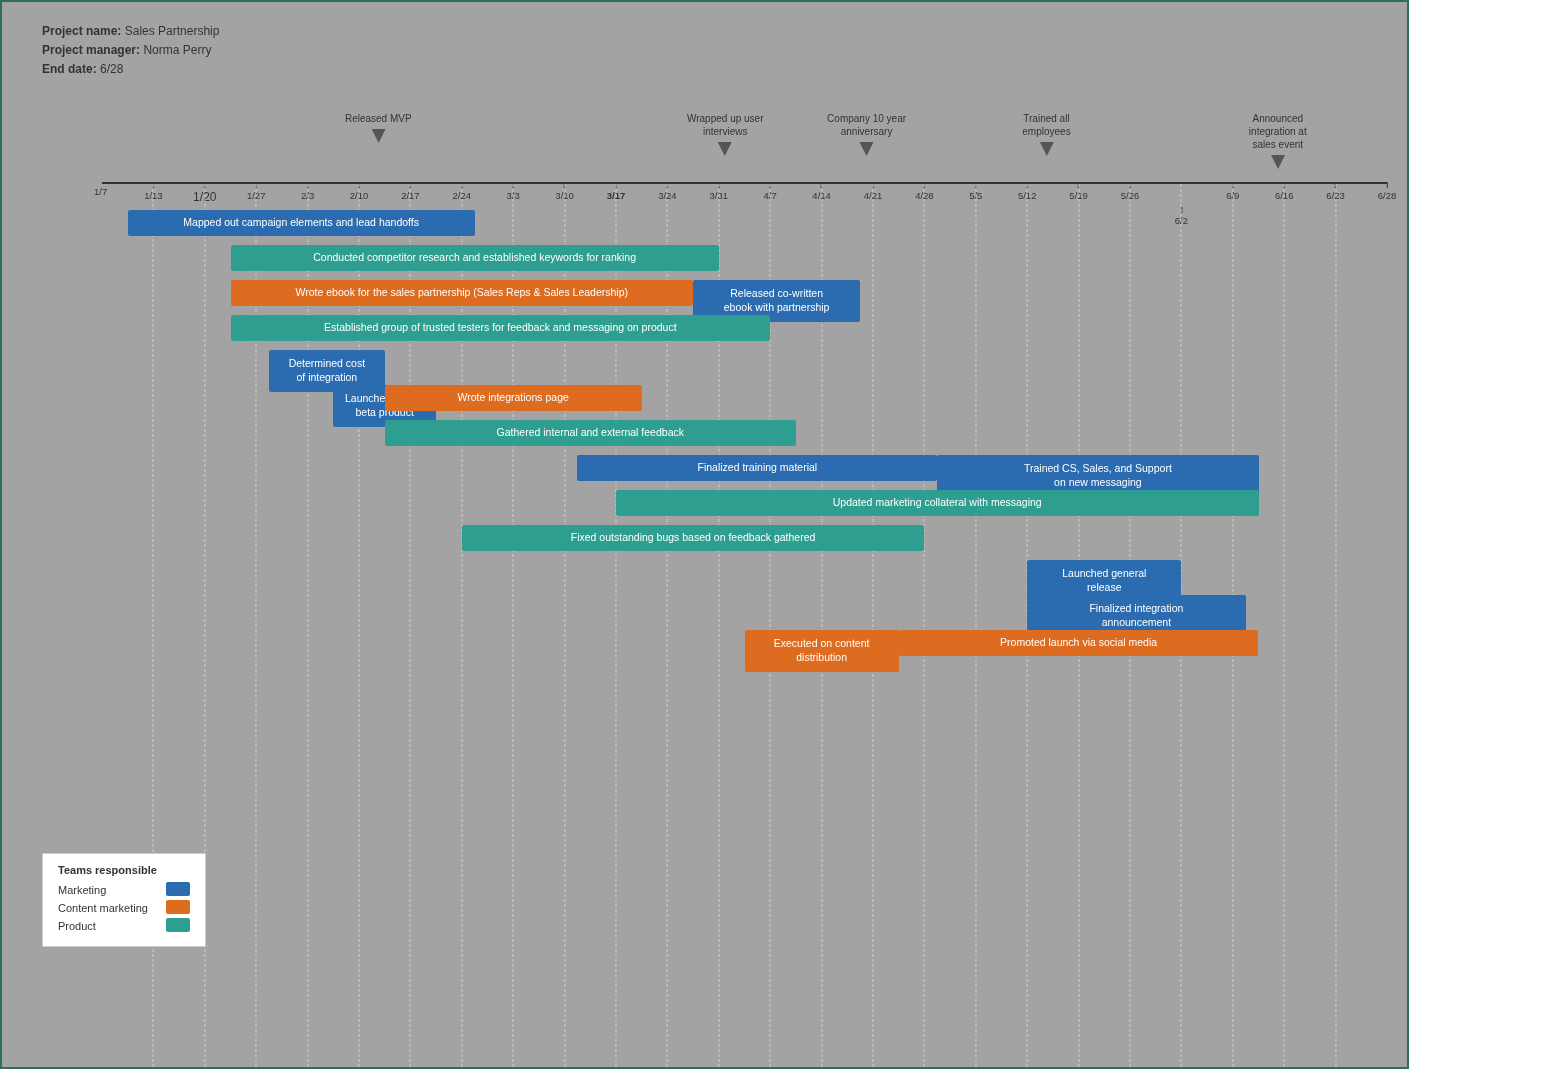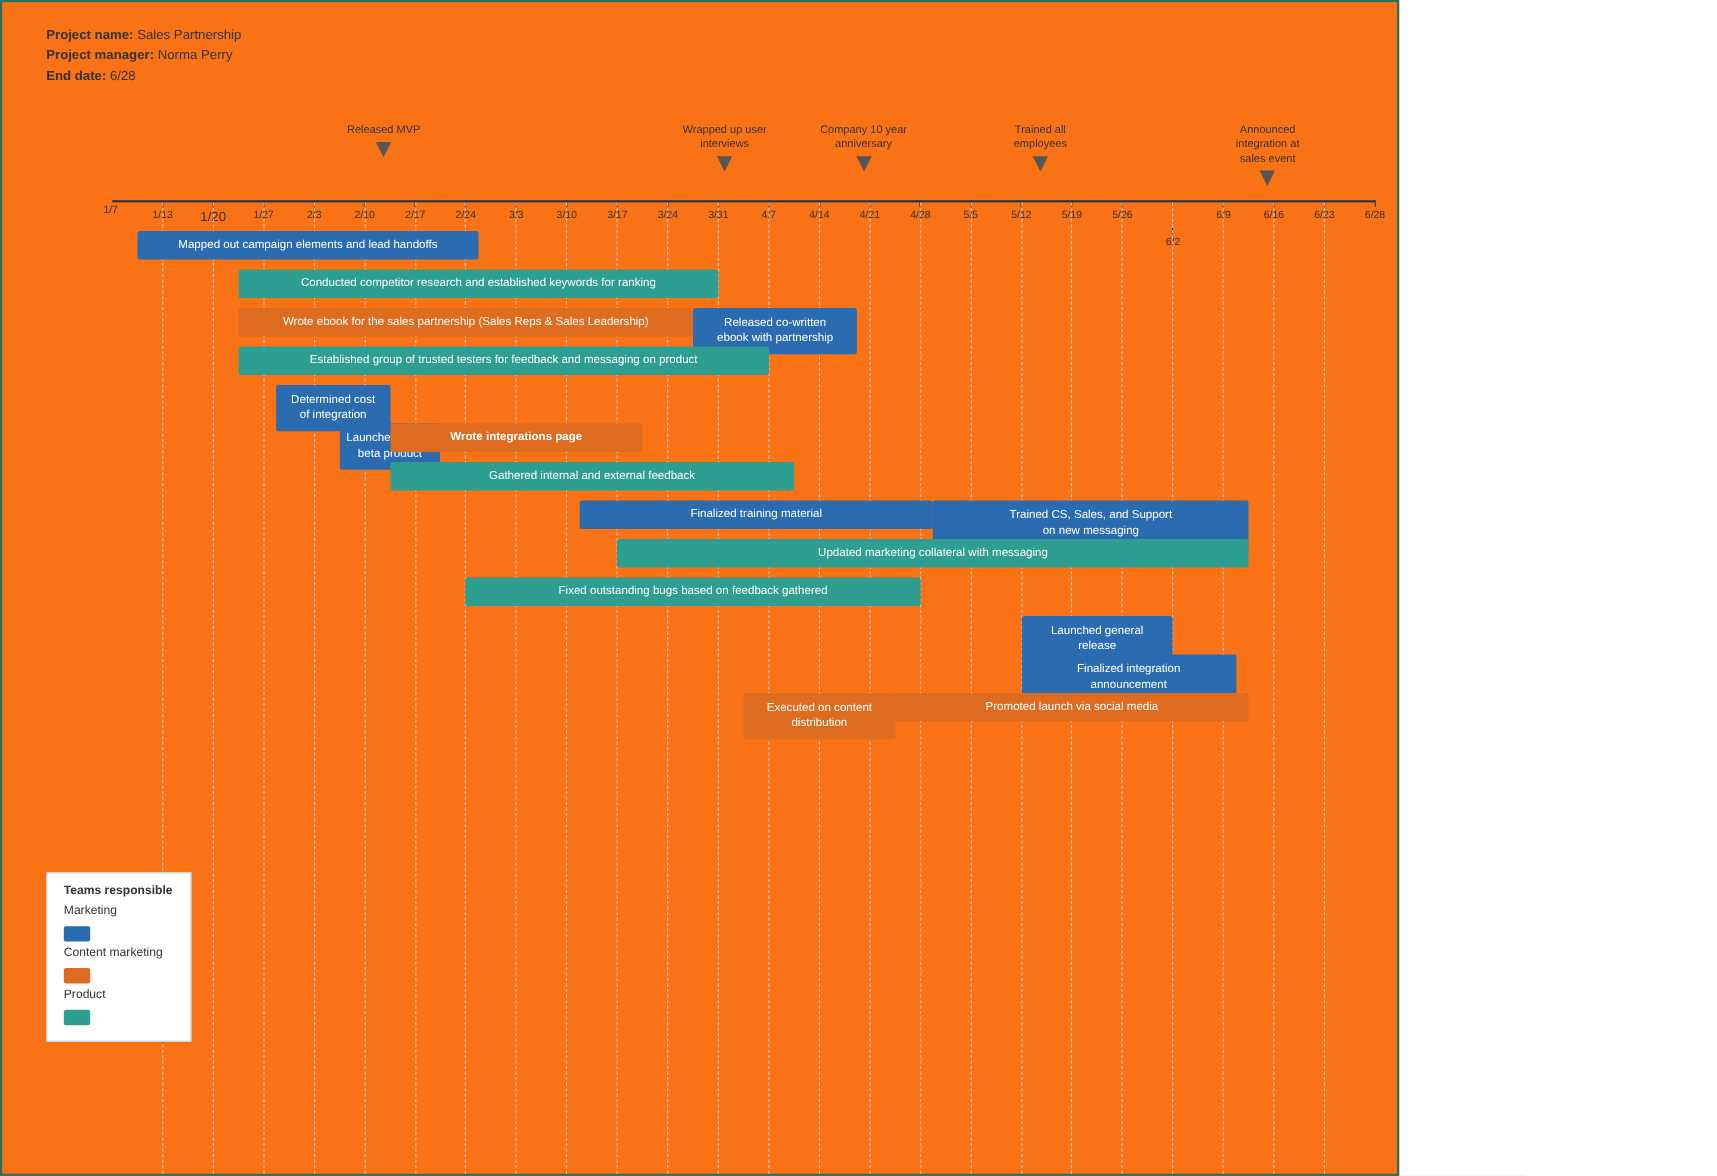--- a/index.html
+++ b/index.html
@@ -7,23 +7,23 @@
       background: #fff;
       font-family: Arial, sans-serif;
       font-size: 11px;
       color: #333;
       width: 1561px;
       height: 1069px;
       overflow: hidden;
       position: relative;
     }
     .page {
-      width: 1272px;
+      width: 1409px;
       height: 1069px;
-      background: #f97316;
+      background: #a3a3a3;
       border: 2px solid #2d6e5e;
       position: relative;
       padding: 20px;
     }
     .project-info {
       position: absolute;
       top: 20px;
       left: 40px;
       line-height: 1.6;
       font-size: 12px;
@@ -36,24 +36,23 @@
       left: 40px;
       bottom: 120px;
       border: 1px solid #ccc;
       padding: 10px 15px;
       background: #fff;
       font-size: 11px;
     }
     .legend-title { font-weight: bold; margin-bottom: 6px; }
     .legend-item {
       display: flex;
-      align-items: flex-start;
+      align-items: flex-end;
       margin-bottom: 4px;
       gap: 8px;
-      flex-direction: column;
     }
     .legend-color {
       width: 24px;
       height: 14px;
       border-radius: 2px;
     }
   </style>
 </head>
 <body>
 
@@ -115,21 +114,21 @@
       <div style="position: absolute; top: 80px; left: calc(32%); transform: translateX(-50%); text-align: center; font-size: 9.5px; color: rgb(51, 51, 51);">
         <div style="width: 1px; height: 6px; background: rgb(51, 51, 51); margin: 0px auto 2px;"></div>
         <div>3/3</div>
       </div>
       <div style="position: absolute; top: 82px; left: 32%; transform: translateX(-50%); width: 1px; bottom: -200px; border-left: 1px dashed rgb(204, 204, 204);"></div>
       <div style="position: absolute; top: 80px; left: calc(36%); transform: translateX(-50%); text-align: center; font-size: 9.5px; color: rgb(51, 51, 51);">
         <div style="width: 1px; height: 6px; background: rgb(51, 51, 51); margin: 0px auto 2px;"></div>
         <div>3/10</div>
       </div>
       <div style="position: absolute; top: 82px; left: 36%; transform: translateX(-50%); width: 1px; bottom: -200px; border-left: 1px dashed rgb(204, 204, 204);"></div>
-      <div style="position: absolute; top: 80px; left: calc(40%); transform: translateX(-50%); text-align: left; font-size: 9.5px; color: rgb(51, 51, 51);">
+      <div style="position: absolute; top: 80px; left: calc(40%); transform: translateX(-50%); text-align: left; font-size: 9.5px; color: rgb(51, 51, 51); font-weight: bold;">
         <div style="width: 1px; height: 6px; background: rgb(51, 51, 51); margin: 0px auto 2px;"></div>
         <div>3/17</div>
       </div>
       <div style="position: absolute; top: 82px; left: 40%; transform: translateX(-50%); width: 1px; bottom: -200px; border-left: 1px dashed rgb(204, 204, 204);"></div>
       <div style="position: absolute; top: 80px; left: calc(44%); transform: translateX(-50%); text-align: center; font-size: 9.5px; color: rgb(51, 51, 51);">
         <div style="width: 1px; height: 6px; background: rgb(51, 51, 51); margin: 0px auto 2px;"></div>
         <div>3/24</div>
       </div>
       <div style="position: absolute; top: 82px; left: 44%; transform: translateX(-50%); width: 1px; bottom: -200px; border-left: 1px dashed rgb(204, 204, 204);"></div>
       <div style="position: absolute; top: 80px; left: calc(48%); transform: translateX(-50%); text-align: center; font-size: 9.5px; color: rgb(51, 51, 51);">
@@ -214,21 +213,21 @@
       <div style="position: absolute; left: 2%; width: 27%; top: 108px; height: 26px; background: rgb(43, 108, 176); border-radius: 2px; display: flex; align-items: center; justify-content: center; font-size: 10.5px; color: rgb(255, 255, 255); font-weight: 500; white-space: nowrap; text-align: center; overflow: hidden; padding: 0px 6px; line-height: 1.3;">Mapped out campaign elements and lead handoffs</div>
       <div style="position: absolute; left: 10%; width: 38%; top: 143px; height: 26px; background: rgb(45, 158, 143); border-radius: 2px; display: flex; align-items: center; justify-content: center; font-size: 10.5px; color: rgb(255, 255, 255); font-weight: 500; white-space: nowrap; text-align: center; overflow: hidden; padding: 0px 6px; line-height: 1.3;">Conducted competitor research and established keywords for ranking</div>
       <div style="position: absolute; left: 10%; width: 36%; top: 178px; height: 26px; background: rgb(221, 107, 32); border-radius: 2px; display: flex; align-items: center; justify-content: center; font-size: 10.5px; color: rgb(255, 255, 255); font-weight: 500; white-space: nowrap; text-align: center; overflow: hidden; padding: 0px 6px; line-height: 1.3;">Wrote ebook for the sales partnership (Sales Reps &amp; Sales Leadership)</div>
       <div style="position: absolute; left: 46%; width: 13%; top: 178px; height: 42px; background: rgb(43, 108, 176); border-radius: 2px; display: flex; align-items: center; justify-content: center; font-size: 10.5px; color: rgb(255, 255, 255); font-weight: 500; white-space: pre-line; text-align: center; overflow: hidden; padding: 0px 6px; line-height: 1.3;">Released co-written
 ebook with partnership</div>
       <div style="position: absolute; left: 10%; width: 42%; top: 213px; height: 26px; background: rgb(45, 158, 143); border-radius: 2px; display: flex; align-items: center; justify-content: center; font-size: 10.5px; color: rgb(255, 255, 255); font-weight: 500; white-space: nowrap; text-align: center; overflow: hidden; padding: 0px 6px; line-height: 1.3;">Established group of trusted testers for feedback and messaging on product</div>
       <div style="position: absolute; left: 13%; width: 9%; top: 248px; height: 42px; background: rgb(43, 108, 176); border-radius: 2px; display: flex; align-items: center; justify-content: center; font-size: 10.5px; color: rgb(255, 255, 255); font-weight: 500; white-space: pre-line; text-align: center; overflow: hidden; padding: 0px 6px; line-height: 1.3;">Determined cost
 of integration</div>
       <div style="position: absolute; left: 18%; width: 8%; top: 283px; height: 42px; background: rgb(43, 108, 176); border-radius: 2px; display: flex; align-items: center; justify-content: center; font-size: 10.5px; color: rgb(255, 255, 255); font-weight: 500; white-space: pre-line; text-align: center; overflow: hidden; padding: 0px 6px; line-height: 1.3;">Launched closed
 beta product</div>
-      <div style="position: absolute; left: 22%; width: 20%; top: 283px; height: 26px; background: rgb(221, 107, 32); border-radius: 2px; display: flex; align-items: center; justify-content: center; font-size: 10.5px; color: rgb(255, 255, 255); font-weight: 700; white-space: nowrap; text-align: left; overflow: hidden; padding: 0px 6px; line-height: 1.3;">Wrote integrations page</div>
+      <div style="position: absolute; left: 22%; width: 20%; top: 283px; height: 26px; background: rgb(221, 107, 32); border-radius: 2px; display: flex; align-items: center; justify-content: center; font-size: 10.5px; color: rgb(255, 255, 255); font-weight: 400; white-space: nowrap; text-align: left; overflow: hidden; padding: 0px 6px; line-height: 1.3;">Wrote integrations page</div>
       <div style="position: absolute; left: 22%; width: 32%; top: 318px; height: 26px; background: rgb(45, 158, 143); border-radius: 2px; display: flex; align-items: center; justify-content: center; font-size: 10.5px; color: rgb(255, 255, 255); font-weight: 500; white-space: nowrap; text-align: center; overflow: hidden; padding: 0px 6px; line-height: 1.3;">Gathered internal and external feedback</div>
       <div style="position: absolute; left: 37%; width: 28%; top: 353px; height: 26px; background: rgb(43, 108, 176); border-radius: 2px; display: flex; align-items: center; justify-content: center; font-size: 10.5px; color: rgb(255, 255, 255); font-weight: 500; white-space: nowrap; text-align: center; overflow: hidden; padding: 0px 6px; line-height: 1.3;">Finalized training material</div>
       <div style="position: absolute; left: 65%; width: 25%; top: 353px; height: 42px; background: rgb(43, 108, 176); border-radius: 2px; display: flex; align-items: center; justify-content: center; font-size: 10.5px; color: rgb(255, 255, 255); font-weight: 500; white-space: pre-line; text-align: center; overflow: hidden; padding: 0px 6px; line-height: 1.3;">Trained CS, Sales, and Support
 on new messaging</div>
       <div style="position: absolute; left: 40%; width: 50%; top: 388px; height: 26px; background: rgb(45, 158, 143); border-radius: 2px; display: flex; align-items: center; justify-content: center; font-size: 10.5px; color: rgb(255, 255, 255); font-weight: 500; white-space: nowrap; text-align: center; overflow: hidden; padding: 0px 6px; line-height: 1.3;">Updated marketing collateral with messaging</div>
       <div style="position: absolute; left: 28%; width: 36%; top: 423px; height: 26px; background: rgb(45, 158, 143); border-radius: 2px; display: flex; align-items: center; justify-content: center; font-size: 10.5px; color: rgb(255, 255, 255); font-weight: 500; white-space: nowrap; text-align: center; overflow: hidden; padding: 0px 6px; line-height: 1.3;">Fixed outstanding bugs based on feedback gathered</div>
       <div style="position: absolute; left: 72%; width: 12%; top: 458px; height: 42px; background: rgb(43, 108, 176); border-radius: 2px; display: flex; align-items: center; justify-content: center; font-size: 10.5px; color: rgb(255, 255, 255); font-weight: 500; white-space: pre-line; text-align: center; overflow: hidden; padding: 0px 6px; line-height: 1.3;">Launched general
 release</div>
       <div style="position: absolute; left: 72%; width: 17%; top: 493px; height: 42px; background: rgb(43, 108, 176); border-radius: 2px; display: flex; align-items: center; justify-content: center; font-size: 10.5px; color: rgb(255, 255, 255); font-weight: 500; white-space: pre-line; text-align: center; overflow: hidden; padding: 0px 6px; line-height: 1.3;">Finalized integration
 announcement</div>

